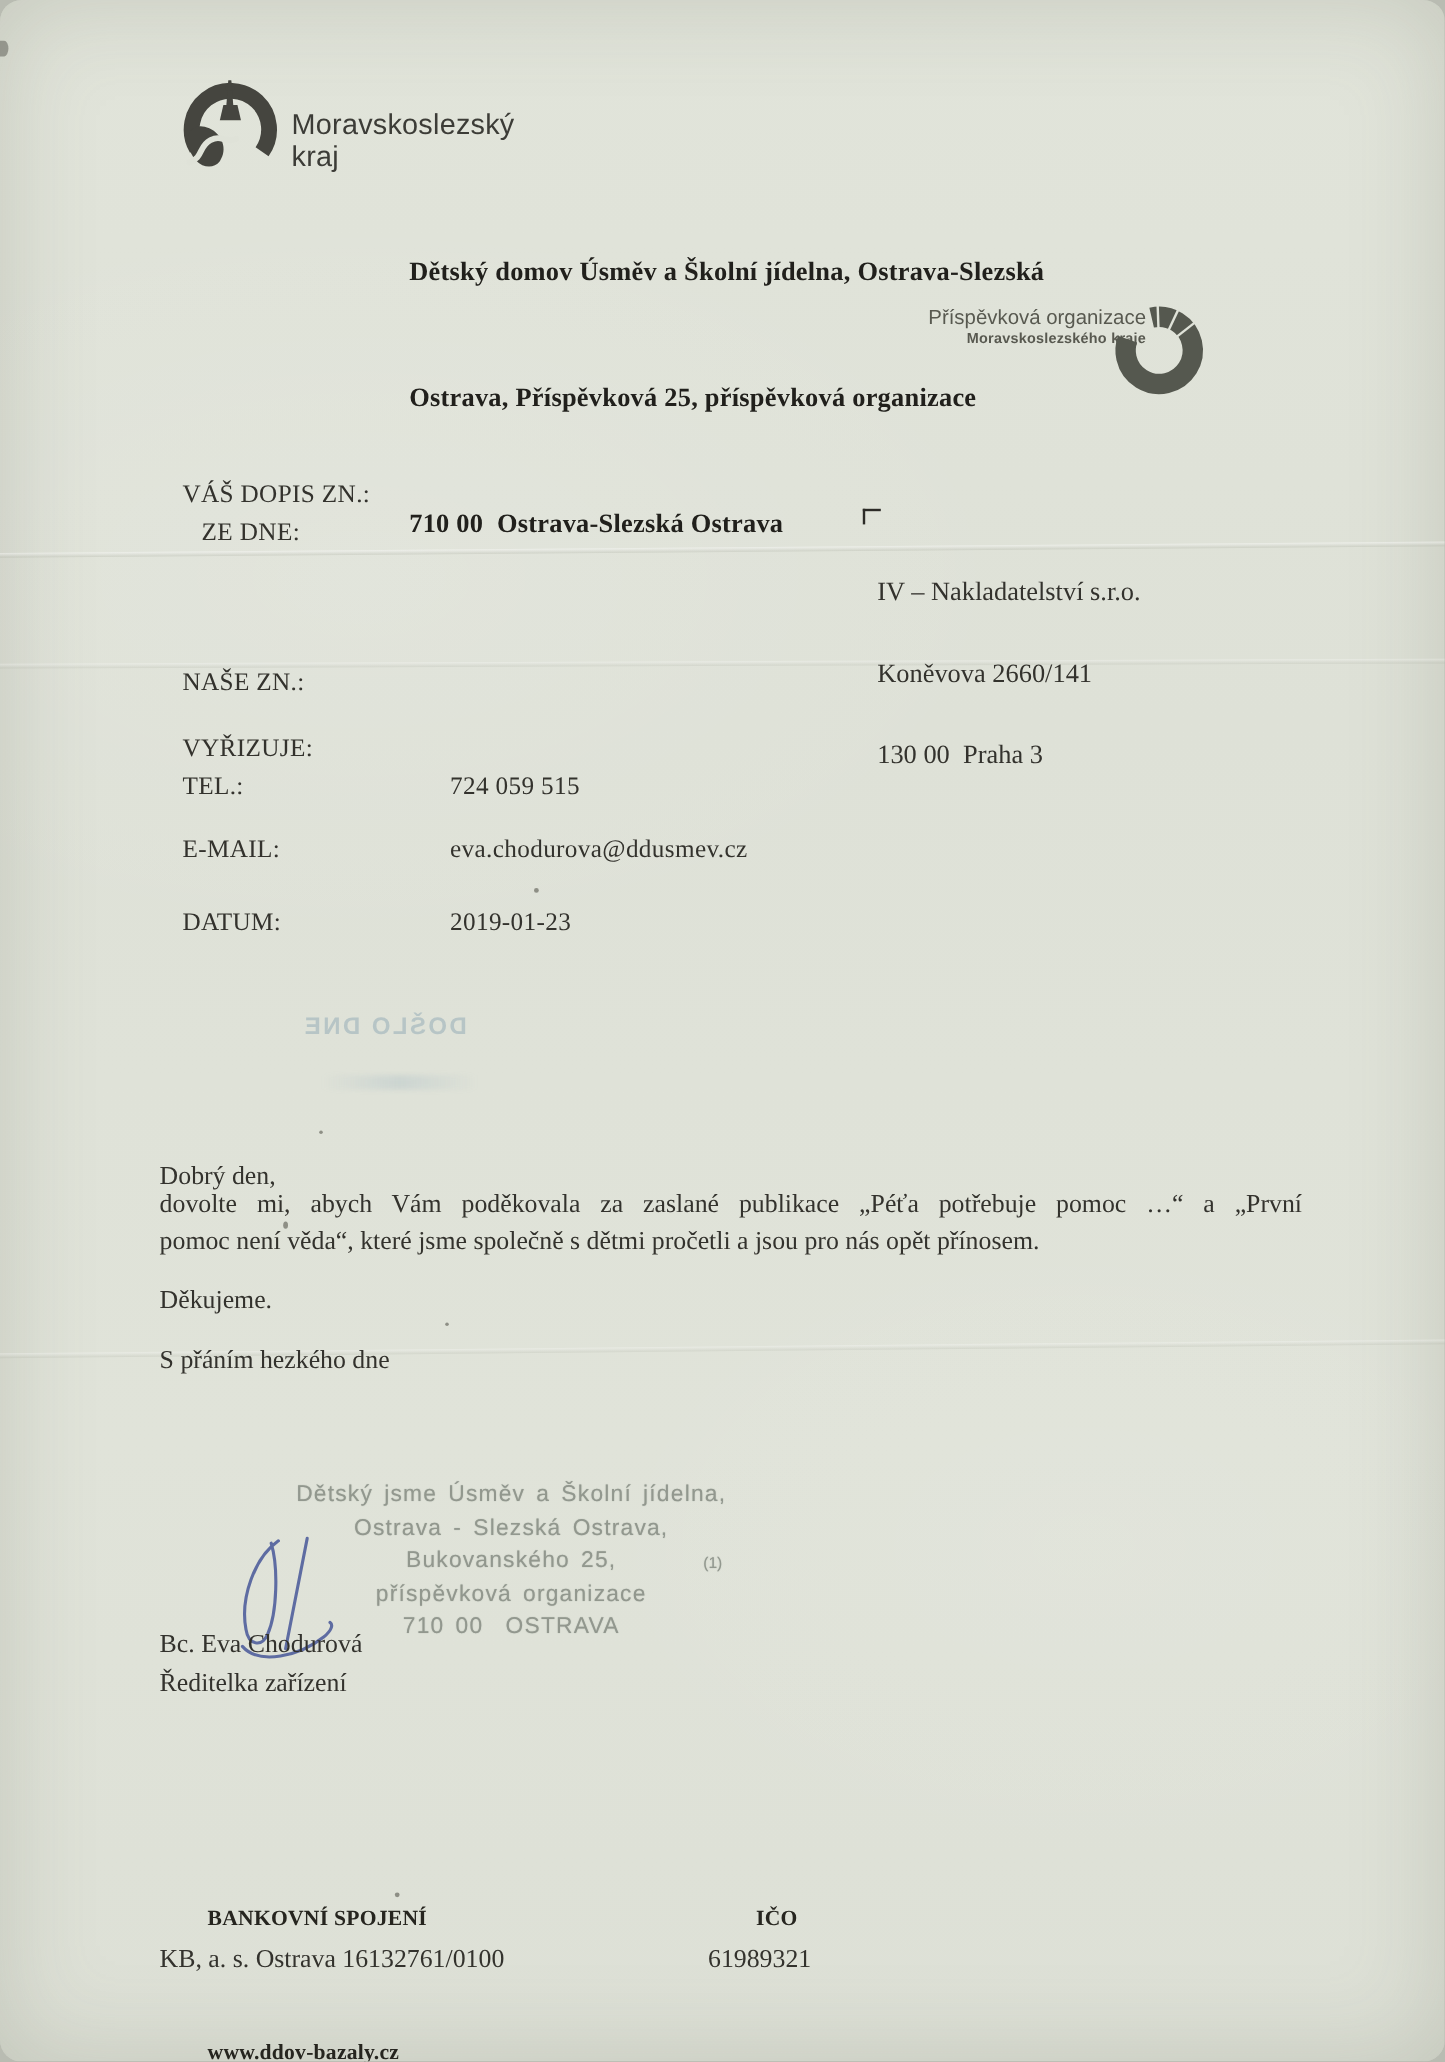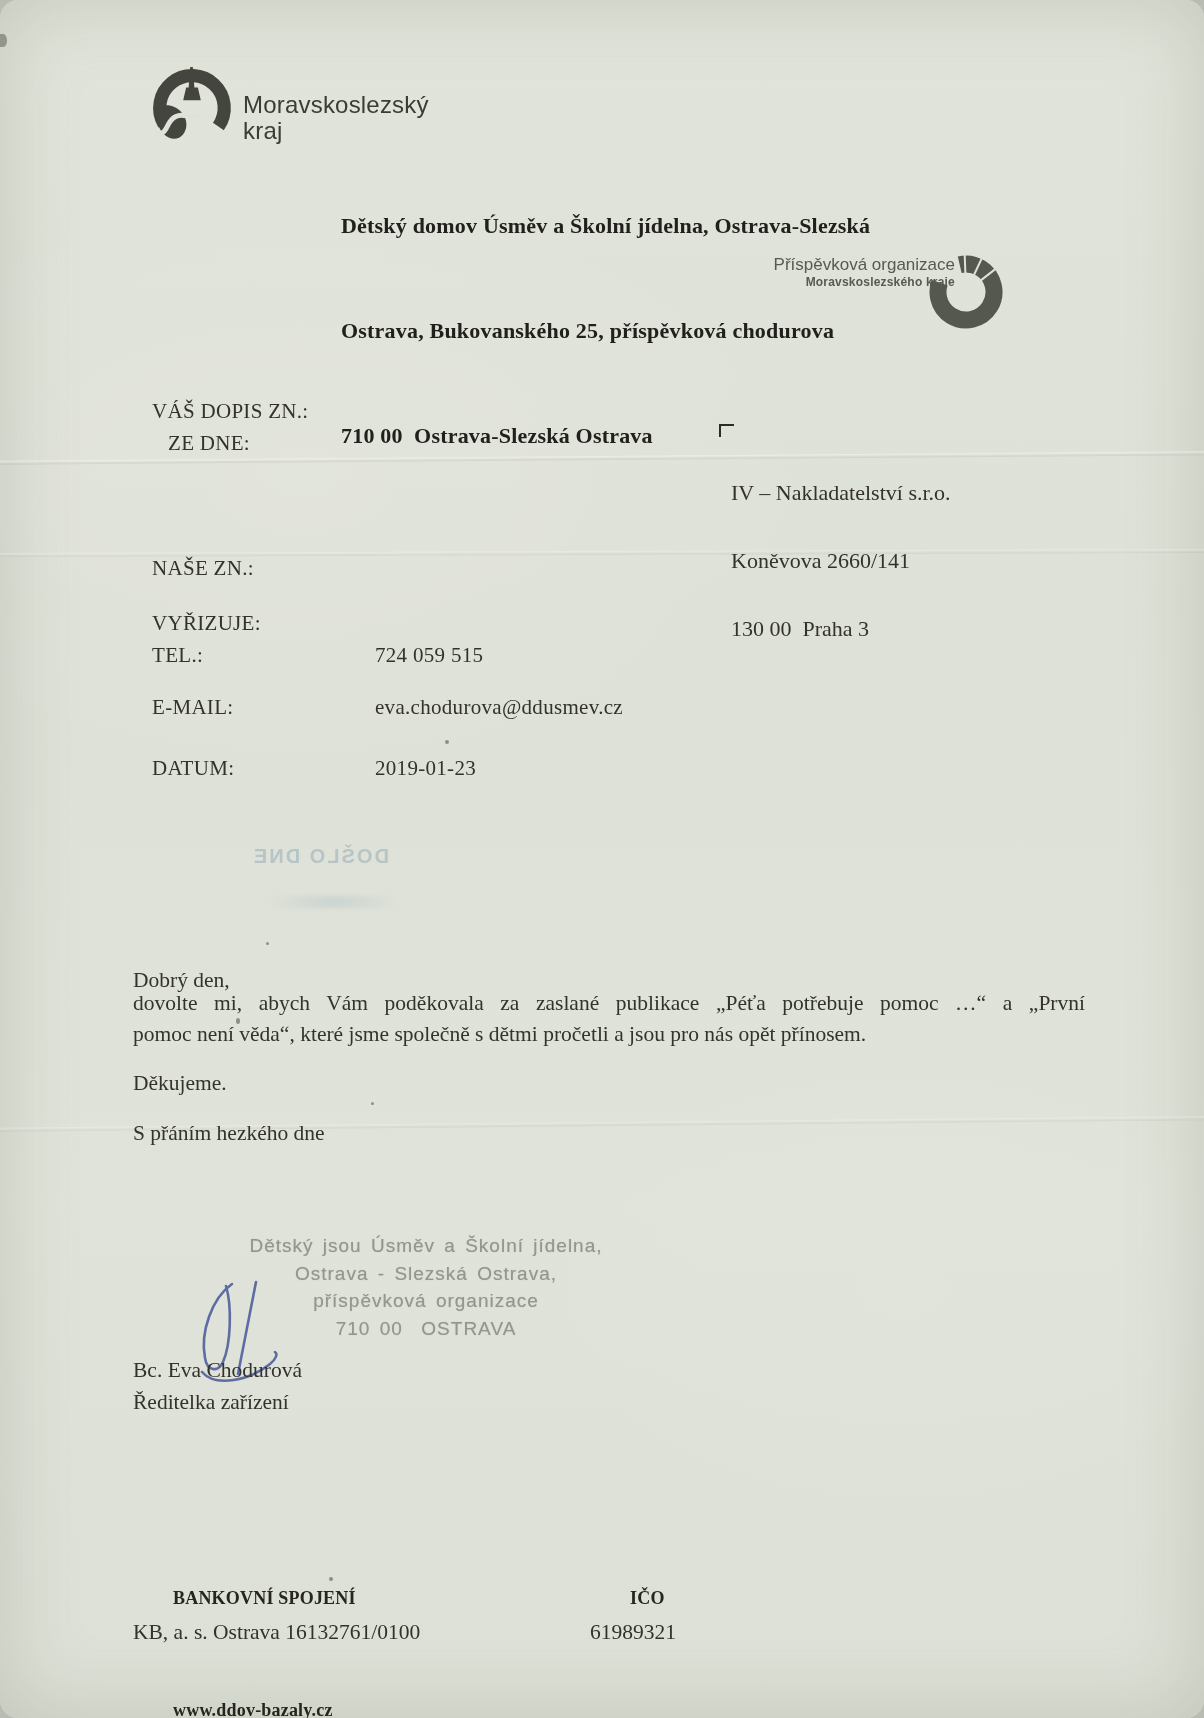--- a/index.html
+++ b/index.html
@@ -75,21 +75,21 @@
     <ellipse cx="44.5" cy="13" rx="4.2" ry="2.1" fill="#45453f"></ellipse>
     <path d="M39 27 L51 27 L54 40 L36 40 Z" fill="#45453f"></path>
   </svg>
   <div class="abs org-name" style="left:243px;top:92px;">
     <div>Moravskoslezský</div>
     <div>kraj</div>
   </div>
 
   <div class="abs letterhead pre" style="left:341px;top:138px;">
     <div>Dětský domov Úsměv a Školní jídelna, Ostrava-Slezská</div>
-    <div>Ostrava, Bukovanského 25, příspěvková chodurova</div>
+    <div>Ostrava, Příspěvková 25, příspěvková organizace</div>
     <div>710 00  Ostrava-Slezská Ostrava</div>
   </div>
 
   <div class="abs" style="left:640px;top:255px;width:315px;">
     <div class="badge-l1">Příspěvková organizace</div>
     <div class="badge-l2">Moravskoslezského kraje</div>
   </div>
   <svg class="abs" style="left:924px;top:250px;" width="84" height="84" viewBox="0 0 84 84">
     <circle cx="42" cy="42" r="28" fill="none" stroke="#55584f" stroke-width="17" stroke-dasharray="147.6 28.3" transform="rotate(257 42 42)"></circle>
     <line x1="41.4" y1="24" x2="40.7" y2="4" stroke="#dfe2d8" stroke-width="2"></line>
@@ -120,22 +120,26 @@
 
   <div class="abs body-text" style="left:133px;top:968px;">Dobrý den,</div>
   <div class="abs body-text" style="left:133px;top:988px;line-height:31px;">
     <div class="para-line1 pre">dovolte mi, abych Vám poděkovala za zaslané publikace „Péťa potřebuje pomoc …“ a „První</div>
     <div class="para-line2 pre">pomoc není věda“, které jsme společně s dětmi pročetli a jsou pro nás opět přínosem.</div>
   </div>
   <div class="abs body-text" style="left:133px;top:1071px;">Děkujeme.</div>
   <div class="abs body-text" style="left:133px;top:1121px;">S přáním hezkého dne</div>
 
   <div class="abs stamp" style="left:228px;top:1232px;">
-    <div>Dětský jsou Úsměv a Školní jídelna,</div>
+    <div>Dětský jsme Úsměv a Školní jídelna,</div>
     <div>Ostrava - Slezská Ostrava,</div>
+    <div style="position:relative;">
+      <span>Bukovanského 25,</span>
+      <span class="stamp-mark">(1)</span>
+    </div>
     <div>příspěvková organizace</div>
     <div class="pre">710 00  OSTRAVA</div>
   </div>
 
   <svg class="abs" style="left:172px;top:1276px;" width="118" height="122" viewBox="0 0 118 122">
     <g fill="none" stroke="#4d5c9b" stroke-width="2.6" stroke-linecap="round" opacity="0.88">
       <path d="M60 8 C40 22 28 56 33 82 C35 95 46 97 51 86 C59 68 60 30 54 10"></path>
       <path d="M84 6 L66 98"></path>
       <path d="M30 96 C44 112 78 104 98 88 C104 83 106 78 103 76"></path>
     </g>

